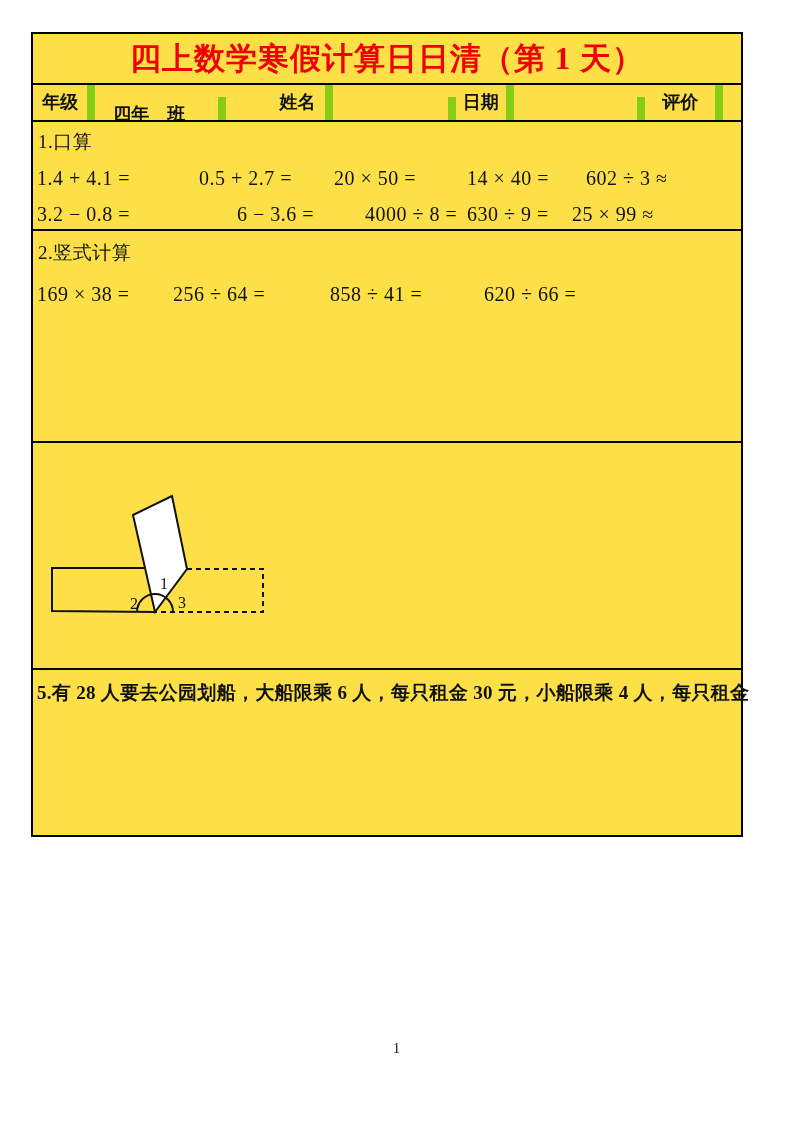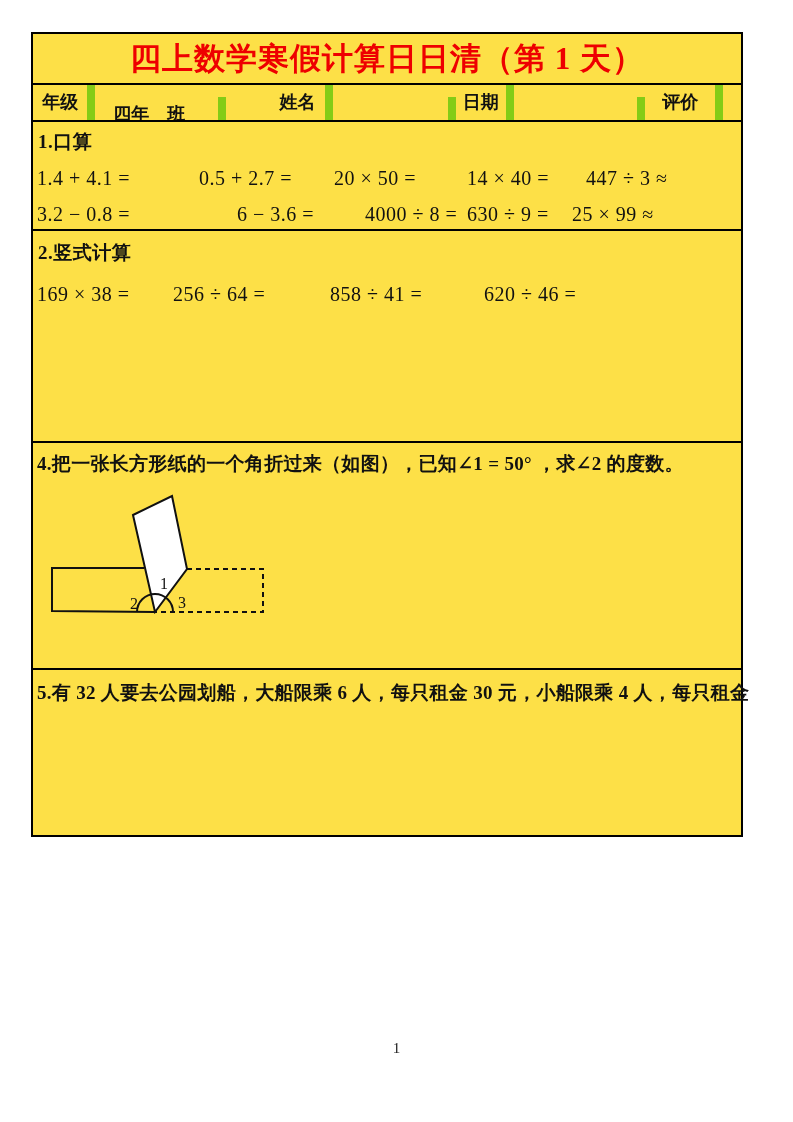--- a/index.html
+++ b/index.html
@@ -35,21 +35,21 @@
   .w-date{width:51px;}
   .w-dateval{width:109px;}
   .w-eval{width:72px;}
   .w-evalval{flex:1;}
   .r-oral{height:107px;}
   .r-vertical{height:210px;}
   .r-stepwise{height:195px;}
   .r-fold{height:225px;}
   .r-boats{height:165px;}
   .abs{position:absolute;white-space:nowrap;}
-  .sec-heading{font-size:19px;font-weight:bold;letter-spacing:.5px;}
+  .sec-heading{font-size:19px;font-weight:normal;letter-spacing:.5px;}
   .eq{font-size:20px;letter-spacing:.5px;}
   .sec-text{font-size:19px;font-weight:bold;letter-spacing:.3px;}
   .fold-svg{position:absolute;left:5px;top:45px;}
   .fold-svg text{font-family:"Liberation Serif","DejaVu Serif",serif;font-size:16px;fill:#111;font-weight:normal;}
   .page-number{
     position:absolute;left:0;top:1040px;width:793px;
     text-align:center;font-size:15px;color:#222;
   }
 </style>
 </head>
@@ -72,54 +72,53 @@
       <div class="hcell hlabel w-eval">评价</div>
       <div class="hcell hvalue w-evalval"></div>
     </div>
 
     <div class="row r-oral">
       <span class="abs sec-heading" style="left:5px;top:7px">1.口算</span>
       <span class="abs eq" style="left:4px;top:45px">1.4 + 4.1 =</span>
       <span class="abs eq" style="left:166px;top:45px">0.5 + 2.7 =</span>
       <span class="abs eq" style="left:301px;top:45px">20 × 50 =</span>
       <span class="abs eq" style="left:434px;top:45px">14 × 40 =</span>
-      <span class="abs eq" style="left:553px;top:45px">447 ÷ 3 ≈</span>
+      <span class="abs eq" style="left:553px;top:45px">602 ÷ 3 ≈</span>
       <span class="abs eq" style="left:4px;top:81px">3.2 − 0.8 =</span>
       <span class="abs eq" style="left:204px;top:81px">6 − 3.6 =</span>
       <span class="abs eq" style="left:332px;top:81px">4000 ÷ 8 =</span>
       <span class="abs eq" style="left:434px;top:81px">630 ÷ 9 =</span>
       <span class="abs eq" style="left:539px;top:81px">25 × 99 ≈</span>
     </div>
 
     <div class="row r-vertical">
       <span class="abs sec-heading" style="left:5px;top:9px">2.竖式计算</span>
       <span class="abs eq" style="left:4px;top:52px">169 × 38 =</span>
       <span class="abs eq" style="left:140px;top:52px">256 ÷ 64 =</span>
       <span class="abs eq" style="left:297px;top:52px">858 ÷ 41 =</span>
-      <span class="abs eq" style="left:451px;top:52px">620 ÷ 46 =</span>
+      <span class="abs eq" style="left:451px;top:52px">620 ÷ 66 =</span>
     </div>
 
 
     <div class="row r-fold">
-      <span class="abs sec-text" style="left:4px;top:8px">4.把一张长方形纸的一个角折过来（如图），已知∠1 = 50° ，求∠2 的度数。</span>
       <svg class="fold-svg" width="250" height="160" viewBox="0 0 250 160">
 
         <polyline points="106,80 14,80 14,123 117,124" fill="none" stroke="#111" stroke-width="2"></polyline>
 
         <polyline points="149,81 225,81 225,124 117,124" fill="none" stroke="#111" stroke-width="2" stroke-dasharray="5,4"></polyline>
 
         <polygon points="95,27 134,8 149,81 117,124" fill="#ffffff" stroke="#111" stroke-width="2"></polygon>
 
         <path d="M 99 124 A 18 18 0 0 1 135 124" fill="none" stroke="#111" stroke-width="2"></path>
         <text x="122" y="101">1</text>
         <text x="92" y="121">2</text>
         <text x="140" y="120">3</text>
       </svg>
     </div>
 
     <div class="row r-boats">
-      <span class="abs sec-text" style="left:4px;top:10px">5.有 32 人要去公园划船，大船限乘 6 人，每只租金 30 元，小船限乘 4 人，每只租金</span>
+      <span class="abs sec-text" style="left:4px;top:10px">5.有 28 人要去公园划船，大船限乘 6 人，每只租金 30 元，小船限乘 4 人，每只租金</span>
     </div>
 
   </div>
 
   <div class="page-number">1</div>
 </div>
 
 </body></html>

